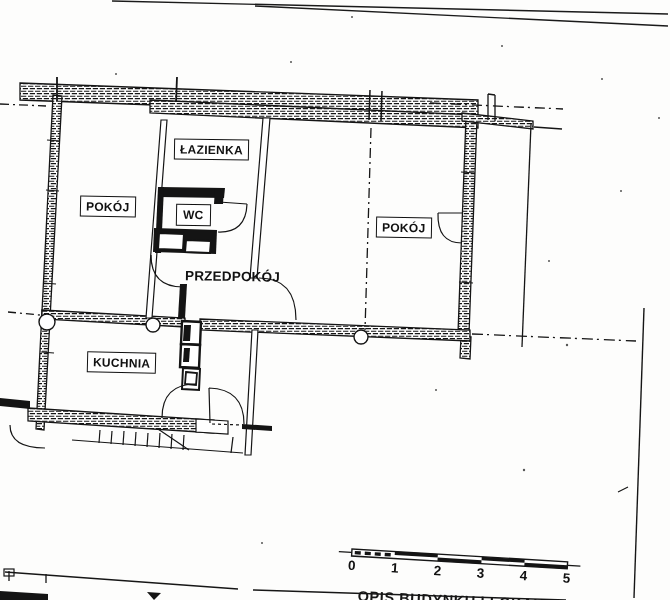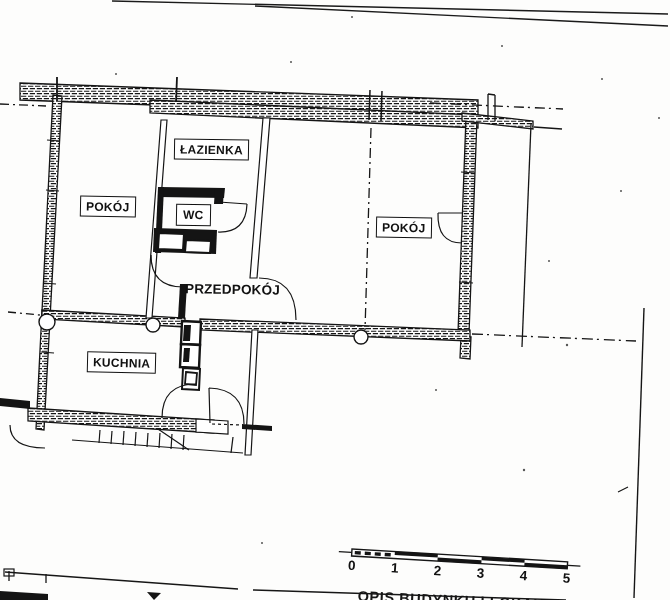--- a/index.html
+++ b/index.html
@@ -181,19 +181,19 @@
         <text x="126" y="21">3</text>
         <text x="169" y="21">4</text>
         <text x="212" y="21">5</text>
       </g>
     </g>
   </svg>
 
   <div class="room-label" style="left:80px;top:196px;transform:rotate(1.2deg);">POKÓJ</div>
   <div class="room-label" style="left:174px;top:139px;transform:rotate(0.9deg);">ŁAZIENKA</div>
   <div class="room-label" style="left:176px;top:204px;transform:rotate(1deg);padding:4px 6px 4px 6px;">WC</div>
-  <div class="plain-label" style="left:185px;top:283px;transform:rotate(0.8deg);">PRZEDPOKÓJ</div>
+  <div class="plain-label" style="left:185px;top:270px;transform:rotate(0.8deg);">PRZEDPOKÓJ</div>
   <div class="room-label" style="left:87px;top:352px;transform:rotate(1.4deg);">KUCHNIA</div>
   <div class="room-label" style="left:376px;top:217px;transform:rotate(1deg);">POKÓJ</div>
 
   <div class="footer-caption">OPIS BUDYNKU I LOKALU</div>
 
 </div>
 
 </body></html>

